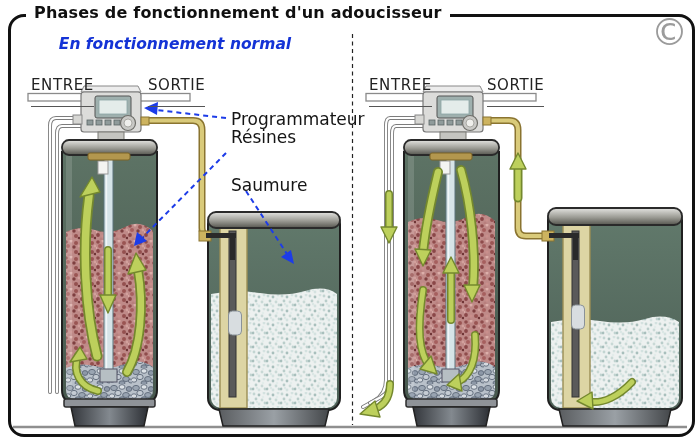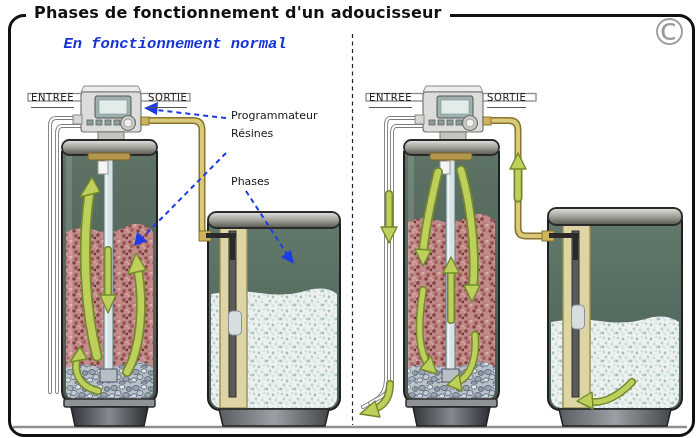--- a/index.html
+++ b/index.html
@@ -6,25 +6,25 @@
   #stage{position:relative;width:700px;height:438px;background:#fff;overflow:hidden;
          font-family:"DejaVu Sans","Liberation Sans",sans-serif;}
   #frame{position:absolute;left:8px;top:14px;width:681px;height:417px;
          border:3px solid #111;border-radius:16px;z-index:0;}
   #diagram{position:absolute;left:0;top:0;z-index:1;}
   .txt{position:absolute;z-index:2;white-space:nowrap;}
   #title{left:26px;top:3px;font-size:16px;font-weight:bold;color:#101010;
          background:#fff;padding:0 8px;letter-spacing:.2px;}
   .panel-header{top:35px;width:240px;text-align:center;font-size:15.5px;
                 font-weight:bold;font-style:italic;color:#1433d6;}
-  #hdr-normal{left:55px;font-family:Liberation Mono, monospace;}
+  #hdr-normal{left:55px;}
   #hdr-regen{left:402px;}
-  .pipe-label{top:92px;font-size:10px;color:#222;letter-spacing:.6px;
-              border-bottom:1.6px solid #555;padding-bottom:4px;}
-  .callout{font-size:11px;color:#151515;}
+  .pipe-label{top:76px;font-size:15px;color:#222;letter-spacing:.6px;
+              border-bottom:1.6px solid #555;padding-bottom:12px;}
+  .callout{font-size:17px;color:#151515;}
   #co-prog{left:231px;top:109px;}
   #co-res{left:231px;top:127px;}
   #co-sau{left:231px;top:175px;}
   #copyright{right:12px;top:14px;font-size:37px;color:#9b9b9b;line-height:1;}
 </style>
 </head>
 <body>
 
 <div id="stage">
   <div id="frame"></div>
@@ -300,15 +300,15 @@
   </svg>
 
   <div class="txt" id="title">Phases de fonctionnement d'un adoucisseur</div>
   <div class="txt panel-header" id="hdr-normal">En fonctionnement normal</div>
   <div class="txt pipe-label" style="left:31px;">ENTREE</div>
   <div class="txt pipe-label" style="left:148px;">SORTIE</div>
   <div class="txt pipe-label" style="left:369px;">ENTREE</div>
   <div class="txt pipe-label" style="left:487px;">SORTIE</div>
   <div class="txt callout" id="co-prog">Programmateur</div>
   <div class="txt callout" id="co-res">Résines</div>
-  <div class="txt callout" id="co-sau">Phases</div>
+  <div class="txt callout" id="co-sau">Saumure</div>
   <div class="txt" id="copyright">©</div>
 </div>
 
 </body></html>

